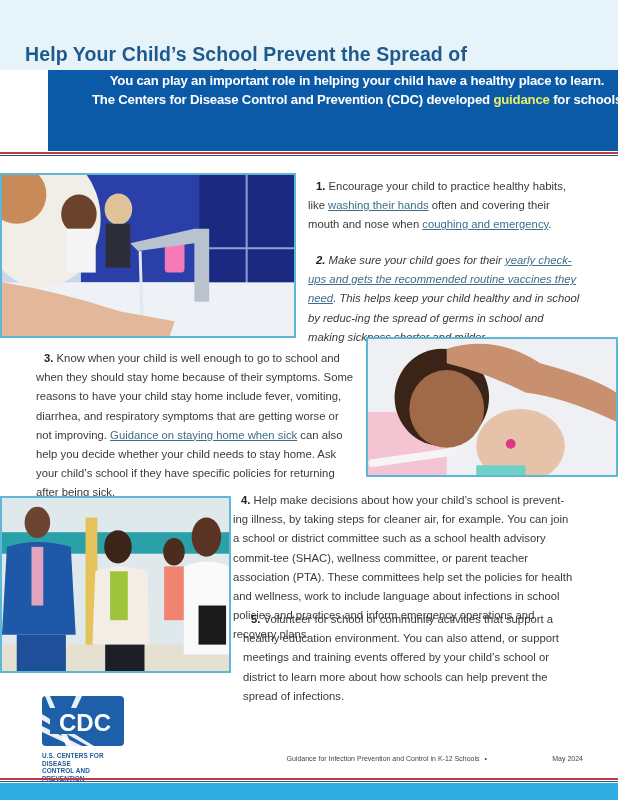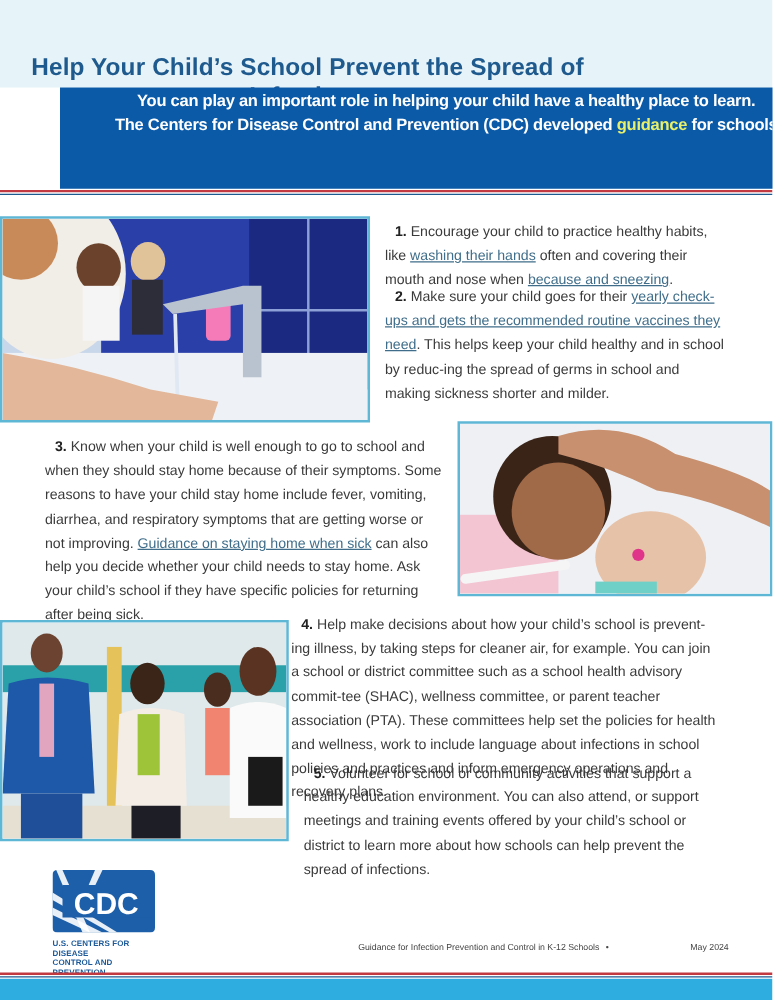--- a/index.html
+++ b/index.html
@@ -27,21 +27,21 @@
   .photo-handwash { left: 0; top: 173px; width: 296px; height: 165px; }
   .photo-sick { left: 366px; top: 337px; width: 252px; height: 140px; }
   .photo-staff { left: 0; top: 496px; width: 231px; height: 177px; }
 
   .para { position: absolute; font-size: 11.3px; line-height: 19.2px; color: #3a3a3a; }
   .para .num { font-weight: bold; color: #222; }
   .para a { color: #3f6d8a; text-decoration: underline; }
   .para .indent { display: inline-block; width: 8px; }
 
   .p1 { left: 308px; top: 177px; width: 272px; }
-  .p2 { left: 308px; top: 229px; width: 272px; }
+  .p2 { left: 308px; top: 251px; width: 272px; font-style: italic; }
   .p3 { left: 36px; top: 349px; width: 318px; }
   .p4 { left: 233px; top: 491px; width: 340px; }
   .p5 { left: 243px; top: 610px; width: 340px; }
 
   .logo { position: absolute; left: 42px; top: 696px; width: 90px; }
   .logo-box { width: 71px; height: 50px; position: relative; }
   .logo-text { font-size: 6.4px; font-weight: bold; color: #1d5a99; line-height: 7.5px; margin-top: 6px; letter-spacing: 0.1px; }
 
   .footer-caption { position: absolute; right: 126px; top: 755px; font-size: 7px; color: #444; }
   .footer-caption .sep { margin: 0 5px; }
@@ -81,21 +81,21 @@
     <ellipse cx="15" cy="20" rx="30" ry="30" fill="#c98a5a"></ellipse>
     <path d="M0 110 Q60 120 120 140 L175 150 L170 165 L0 165 Z" fill="#e2b79a"></path>
     <ellipse cx="78" cy="40" rx="18" ry="20" fill="#6b432c"></ellipse>
     <rect x="65" y="55" width="30" height="45" fill="#f5f5f5"></rect>
     <ellipse cx="118" cy="35" rx="14" ry="16" fill="#e1c39a"></ellipse>
     <rect x="105" y="50" width="25" height="45" fill="#2d2d3a"></rect>
   </svg>
 </div>
 
 <div class="para p1">
-  <span class="indent"></span><span class="num">1.</span><span> Encourage your child to practice healthy habits, like </span><a>washing their hands</a><span> often and covering their mouth and nose when </span><a>because and sneezing</a><span>.</span>
+  <span class="indent"></span><span class="num">1.</span><span> Encourage your child to practice healthy habits, like </span><a>washing their hands</a><span> often and covering their mouth and nose when </span><a>coughing and emergency</a><span>.</span>
 </div>
 
 <div class="para p2">
   <span class="indent"></span><span class="num">2.</span><span> Make sure your child goes for their </span><a>yearly check-ups and gets the recommended routine vaccines they need</a><span>. This helps keep your child healthy and in school by reduc-ing the spread of germs in school and making sickness shorter and milder.</span>
 </div>
 
 <div class="para p3">
   <span class="indent"></span><span class="num">3.</span><span> Know when your child is well enough to go to school and when they should stay home because of their symptoms. Some reasons to have your child stay home include fever, vomiting, diarrhea, and respiratory symptoms that are getting worse or not improving. </span><a>Guidance on staying home when sick</a><span> can also help you decide whether your child needs to stay home. Ask your child’s school if they have specific policies for returning after being sick.</span>
 </div>
 

